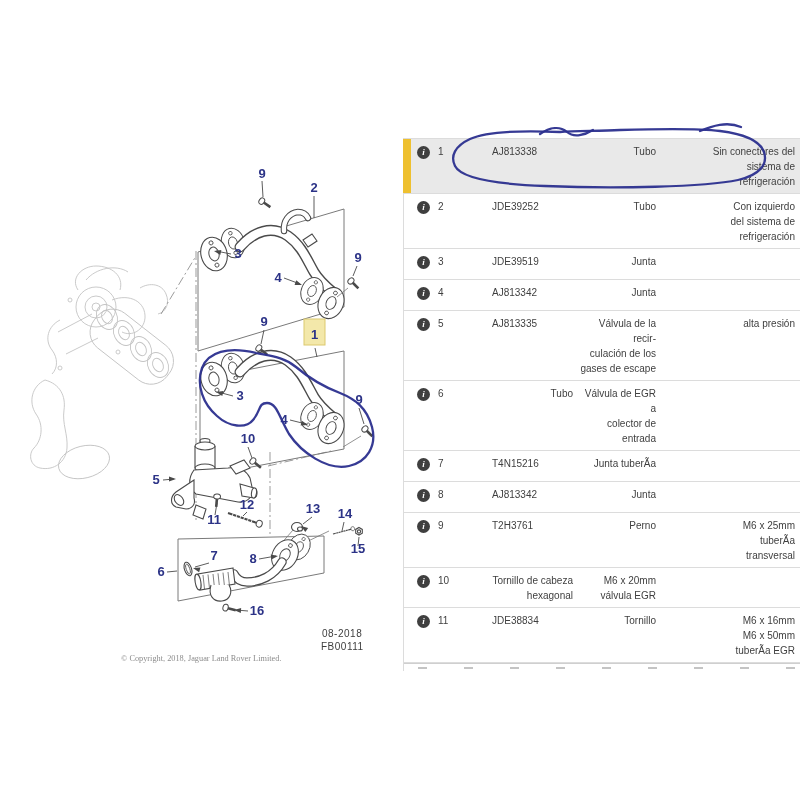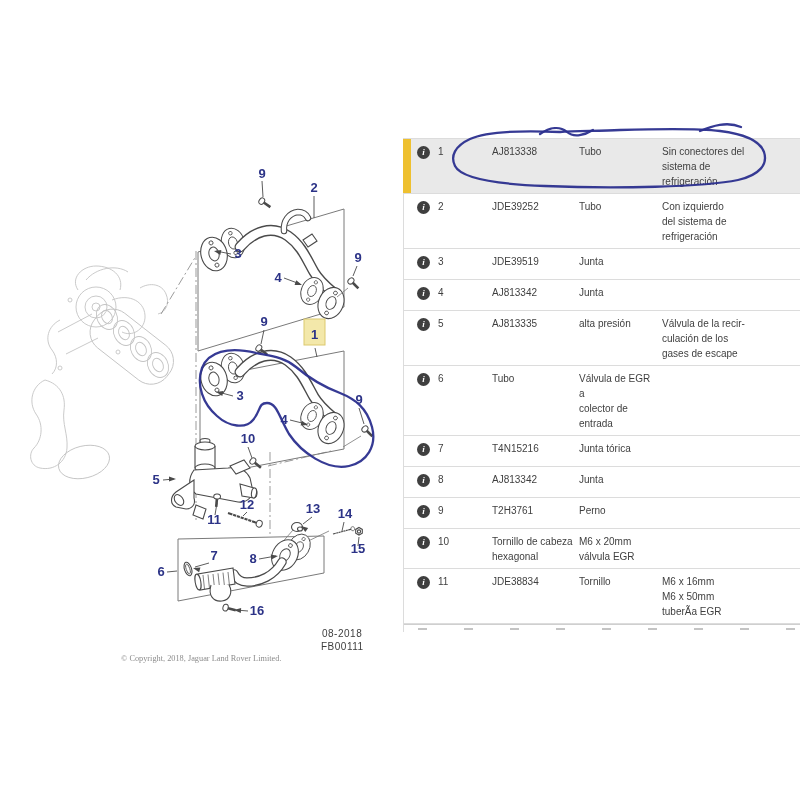--- a/index.html
+++ b/index.html
@@ -8,21 +8,21 @@
   
   .ptable{position:absolute;left:403px;top:138px;width:397px;
           border-left:1px solid #dcdcdc;border-top:1px solid #dcdcdc;background:#fff;}
   .row{display:grid;grid-template-columns:34px 54px 87px 83px 1fr;
        padding:5px 0 4px;border-bottom:1px solid #dcdcdc;min-height:31px;
        box-sizing:border-box;position:relative;background:#fff;cursor:pointer;}
   .row.hl{background:#e9e9e9;}
   .ybar{display:none;position:absolute;left:-1px;top:0;bottom:0;width:8px;background:#eec02f;}
   .row.hl .ybar{display:block;}
   .cell{font-size:10px;line-height:15px;color:#3f3f3f;padding-right:6px;}
-  .type,.desc{white-space:pre-line;}
+  .type,.desc{white-space:pre-line;text-align:right;}
   .icon-cell{padding-left:13px;}
   .info{display:inline-block;width:13px;height:13px;border-radius:50%;background:#3f3f3f;
         color:#fff;text-align:center;font:italic bold 9px/13px "Liberation Serif",serif;margin-top:1px;}
   .row-partial{height:7px;border-top:1px solid #cfcfcf;
         background-image:repeating-linear-gradient(90deg,#c4c4c4 0 9px,transparent 9px 46px);
         background-size:100% 2px;background-repeat:no-repeat;background-position:14px 3px;}
   
   .diagram-svg{position:absolute;left:0;top:0;pointer-events:none;}
   .pen-svg{position:absolute;left:0;top:0;z-index:5;pointer-events:none;}
   .callout{font-family:"Liberation Sans",sans-serif;font-weight:bold;font-size:13px;fill:#2c3387;}
@@ -267,55 +267,58 @@
     <span class="cell icon-cell"><span class="info"><span>i</span></span></span>
     <span class="cell num">4</span>
     <span class="cell part">AJ813342</span>
     <span class="cell type">Junta</span>
   </div>
         <div class="row">
 
     <span class="cell icon-cell"><span class="info"><span>i</span></span></span>
     <span class="cell num">5</span>
     <span class="cell part">AJ813335</span>
-    <span class="cell desc">alta presión</span>
     <span class="cell type">Válvula de la recir-
 culación de los
 gases de escape</span>
+    <span class="cell desc">alta presión</span>
   </div>
         <div class="row">
 
     <span class="cell icon-cell"><span class="info"><span>i</span></span></span>
     <span class="cell num">6</span>
     <span class="cell type">Tubo</span>
     <span class="cell desc">Válvula de EGR a
 colector de
 entrada</span>
   </div>
         <div class="row">
 
     <span class="cell icon-cell"><span class="info"><span>i</span></span></span>
     <span class="cell num">7</span>
     <span class="cell part">T4N15216</span>
-    <span class="cell type">Junta tórica</span>
+    <span class="cell type">Junta tuberÃa</span>
   </div>
         <div class="row">
 
     <span class="cell icon-cell"><span class="info"><span>i</span></span></span>
     <span class="cell num">8</span>
     <span class="cell part">AJ813342</span>
     <span class="cell type">Junta</span>
     <span class="cell desc"></span>
   </div>
         <div class="row">
 
     <span class="cell icon-cell"><span class="info"><span>i</span></span></span>
     <span class="cell num">9</span>
     <span class="cell part">T2H3761</span>
     <span class="cell type">Perno</span>
+    <span class="cell desc">M6 x 25mm
+tuberÃa
+transversal</span>
   </div>
         <div class="row">
 
     <span class="cell icon-cell"><span class="info"><span>i</span></span></span>
     <span class="cell num">10</span>
     <span class="cell type">Tornillo de cabeza
 hexagonal</span>
     <span class="cell desc">M6 x 20mm
 válvula EGR</span>
   </div>

